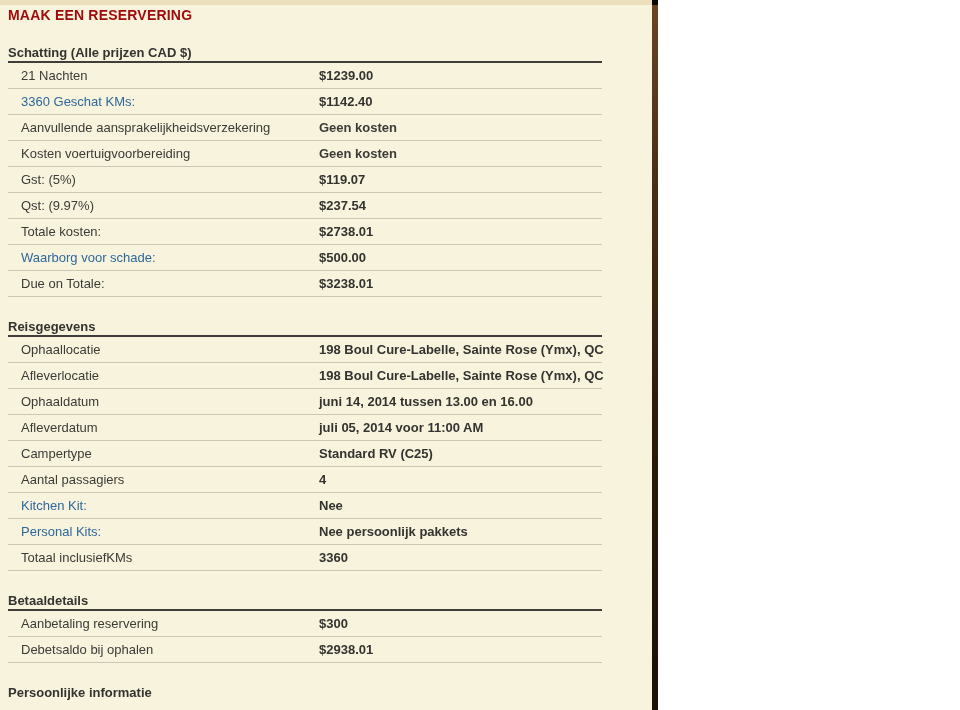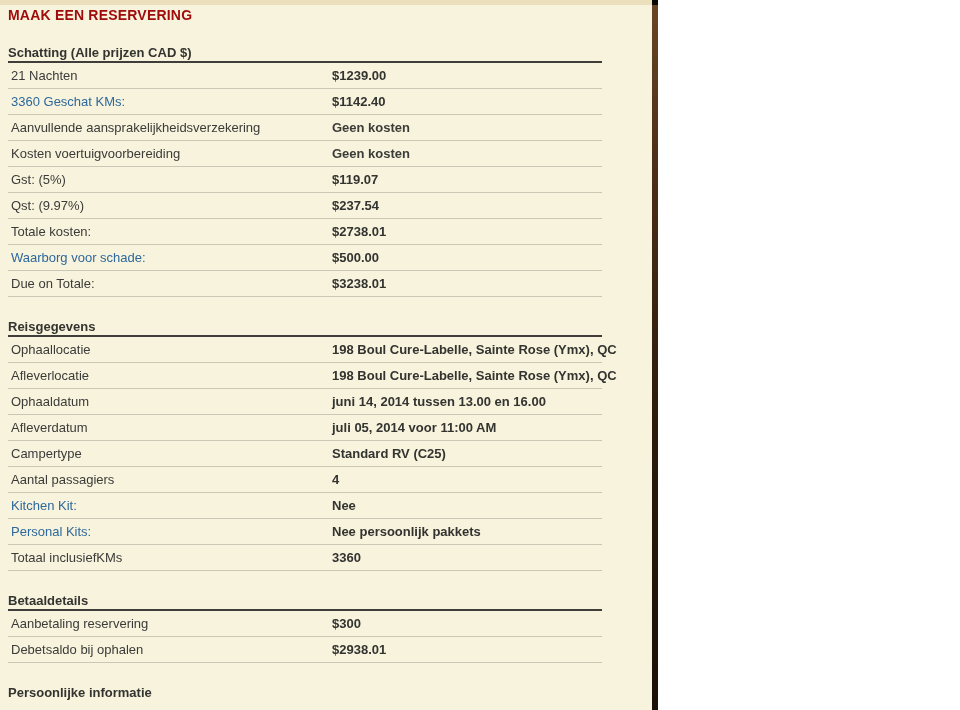--- a/index.html
+++ b/index.html
@@ -25,22 +25,22 @@
   .page-title{position:absolute;left:8px;top:7px;font-size:14px;font-weight:bold;
     color:var(--accent-red);letter-spacing:0.2px;white-space:nowrap;}
   .content{position:absolute;left:8px;top:30px;width:594px;}
   .section{margin-top:20px;}
   .section.first{margin-top:13px;}
   .section-heading{height:20px;line-height:20px;font-size:13px;font-weight:bold;
     color:#333330;border-bottom:2px solid var(--line-thick);}
   .section.no-line .section-heading{border-bottom:none;}
   .row{display:flex;align-items:center;height:26px;
     border-bottom:1px solid var(--line-thin);font-size:13px;color:var(--text-dark);}
-  .row .label{flex:0 0 301px;padding-left:3px;white-space:nowrap;overflow:hidden;}
-  .row .value{flex:1 1 auto;font-weight:bold;color:#333330;white-space:nowrap;margin-left:23px;}
+  .row .label{flex:0 0 301px;padding-left:3px;white-space:nowrap;overflow:hidden;margin-left:10px;}
+  .row .value{flex:1 1 auto;font-weight:bold;color:#333330;white-space:nowrap;}
   .row .value.normal{font-weight:bold;color:var(--text-dark);}
   a.label{color:var(--link-blue);text-decoration:none;cursor:pointer;}
 </style>
 </head>
 <body>
 
 <div class="cream-panel">
   <div class="top-strip"></div>
 
   <h1 class="page-title">MAAK EEN RESERVERING</h1>

